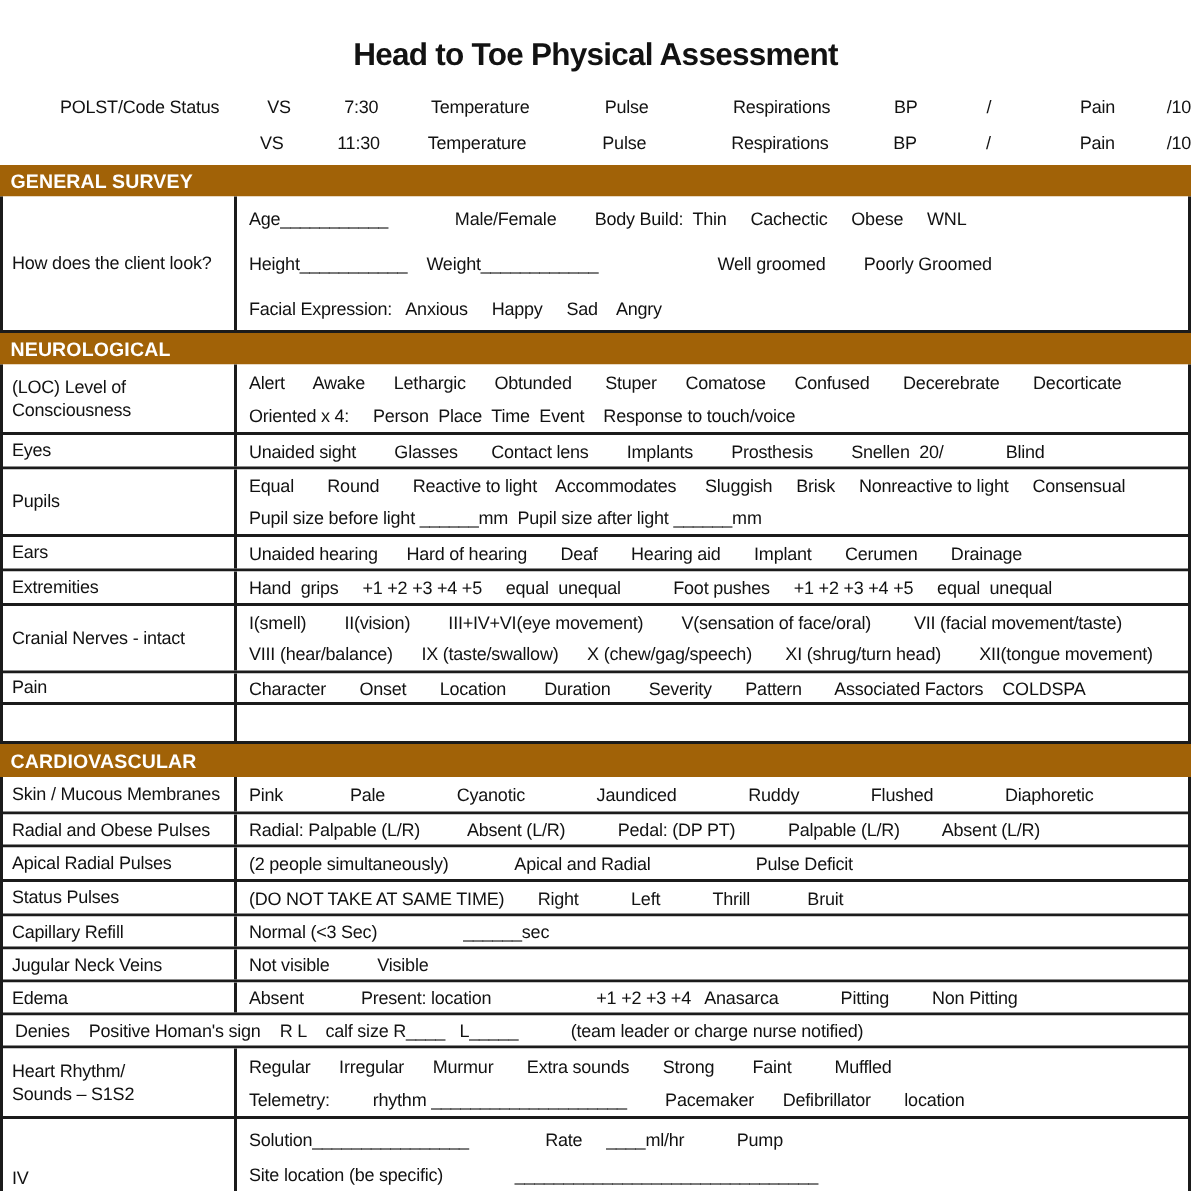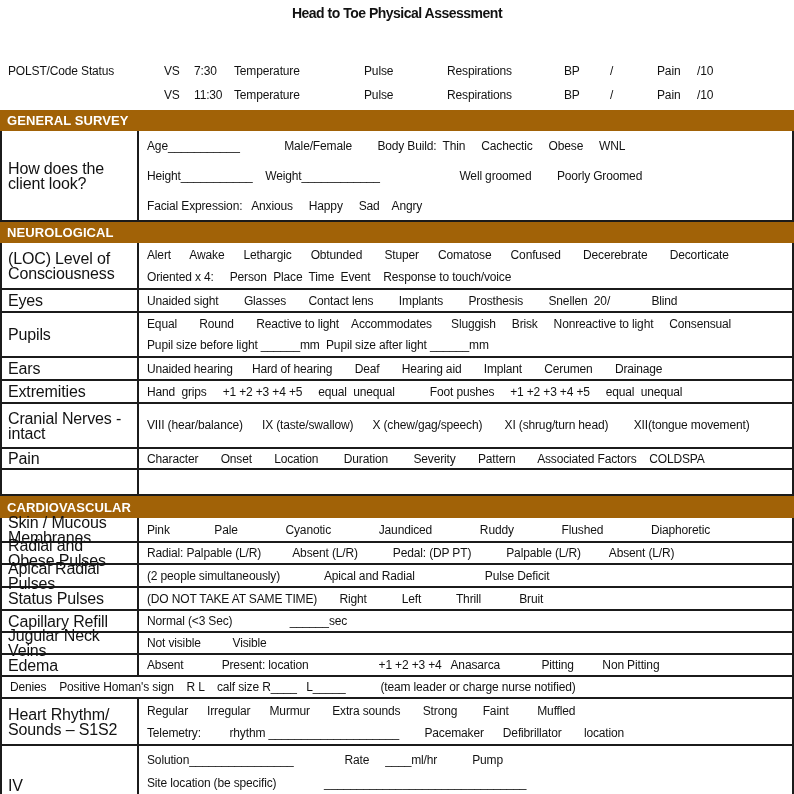--- a/index.html
+++ b/index.html
@@ -3,48 +3,48 @@
 <meta charset="utf-8">
 <style>
   * { margin:0; padding:0; box-sizing:border-box; }
   html,body { background:#fff; }
   .page {
     width:794px; height:794px; background:#ffffff; overflow:hidden;
     font-family:"Liberation Sans", sans-serif; color:#121212;
     letter-spacing:-0.15px;
   }
   .title {
-    height:50px; text-align:center;
-    font-size:14px; font-weight:700; letter-spacing:-0.5px; line-height:26px;
+    padding-top:24px; height:50px; text-align:center;
+    font-size:21px; font-weight:700; letter-spacing:-0.5px; line-height:26px;
   }
   .vitals { margin-top:9px; }
   .vrow { display:flex; height:24px; align-items:center; font-size:12px; }
-  .vrow span { display:block; white-space:pre; }
+  .vrow span { display:block; white-space:pre;margin-left:32px; }
   .v-label { width:164px; padding-left:8px; }
   .v-vs { width:30px; }
   .v-time { width:40px; }
   .v-temp { width:130px; }
   .v-pulse { width:83px; }
   .v-resp { width:117px; }
   .v-bp { width:46px; }
   .v-slash { width:47px; }
   .v-pain { width:40px; }
   .v-scale { flex:1; }
   .bar {
     height:21px; background:#a16207; color:#ffffff;
     font-weight:700; font-size:13px; letter-spacing:0.1px;
     display:flex; align-items:center; padding-left:7px;
   }
   .bar-first { margin-top:3px; }
   .bar-cardio { height:22px; }
   .tbl { border-left:2px solid #1b1b1b; border-right:2px solid #1b1b1b; }
   .trow { display:flex; border-bottom:2px solid #1b1b1b; background:#fff; }
   .tlabel {
-    width:137px; border-right:2px solid #1b1b1b;
-    padding:2px 4px 2px 6px; font-size:16px; line-height:15px;
+    width:156px; border-right:2px solid #1b1b1b;
+    padding:2px 4px 2px 6px; font-size:12px; line-height:15px;
     display:flex; align-items:center; white-space:pre-line;
   }
   .tcell {
     flex:1; padding-left:8px; font-size:12px; overflow:hidden;
     display:flex; flex-direction:column; justify-content:center;
   }
   .tline { white-space:pre; line-height:18px; }
   .h21{height:21px} .h22{height:22px} .h23{height:23px} .h25{height:25px}
   .h26{height:26px} .h45{height:45px} .h47{height:47px} .h52{height:52px} .h91{height:91px}
   .lh30 .tline{ line-height:30px; }
@@ -131,20 +131,21 @@
     </div>
     <div class="trow h23">
       <div class="tlabel">Extremities</div>
       <div class="tcell">
         <div class="tline">Hand  grips     +1 +2 +3 +4 +5     equal  unequal           Foot pushes     +1 +2 +3 +4 +5     equal  unequal</div>
       </div>
     </div>
     <div class="trow h45 lh21">
       <div class="tlabel">Cranial Nerves - intact</div>
       <div class="tcell">
+        <div class="tline">I(smell)        II(vision)        III+IV+VI(eye movement)        V(sensation of face/oral)         VII (facial movement/taste)</div>
         <div class="tline">VIII (hear/balance)      IX (taste/swallow)      X (chew/gag/speech)       XI (shrug/turn head)        XII(tongue movement)</div>
       </div>
     </div>
     <div class="trow h21">
       <div class="tlabel">Pain</div>
       <div class="tcell">
         <div class="tline">Character       Onset       Location        Duration        Severity       Pattern       Associated Factors    COLDSPA</div>
       </div>
     </div>
     <div class="trow h26">

